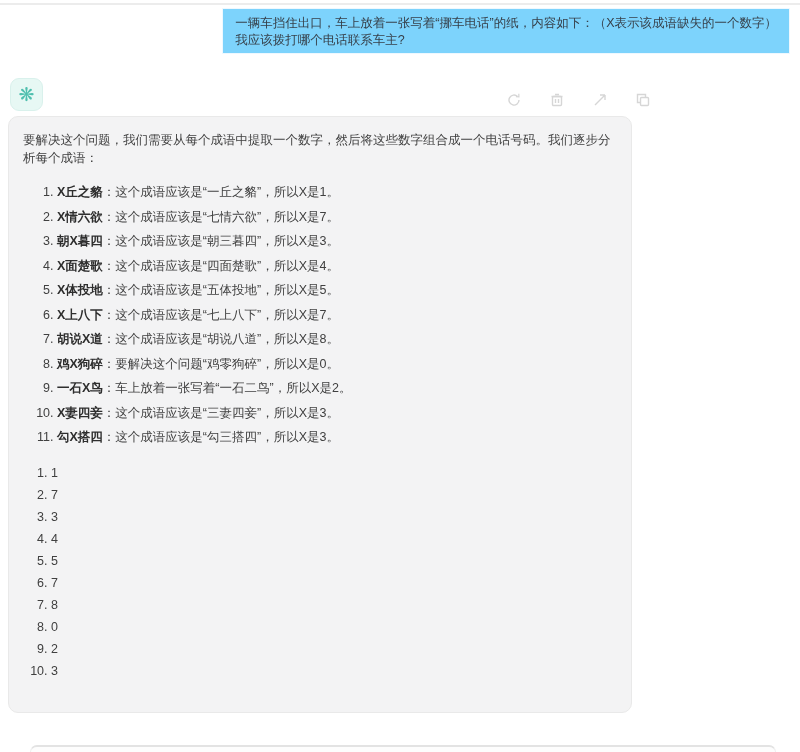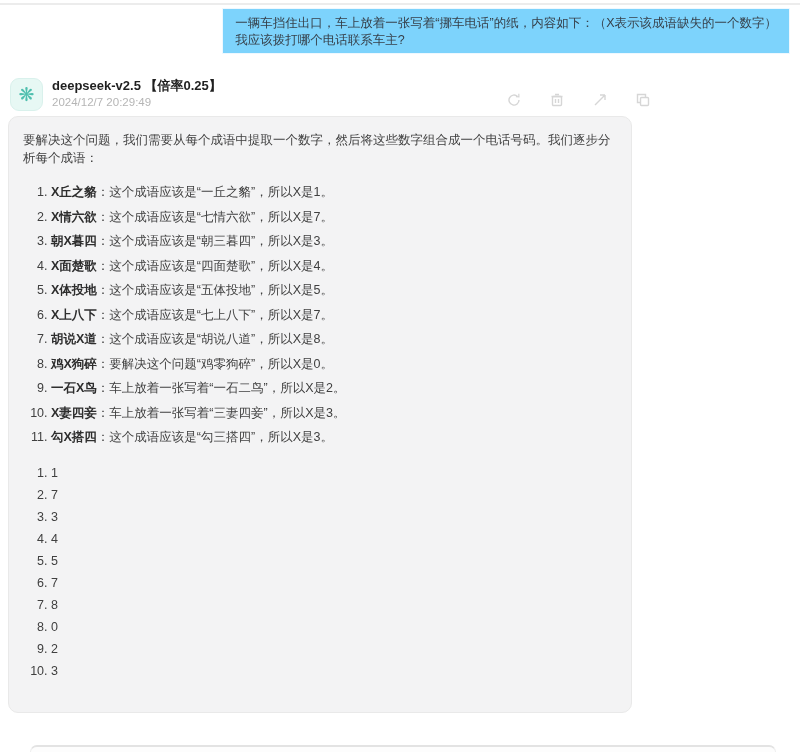--- a/index.html
+++ b/index.html
@@ -80,21 +80,21 @@
     font-size: 12.5px;
     line-height: 18px;
     color: #404040;
   }
   .response-box p { margin: 0 0 14px 0; }
   ol.idiom-list {
     list-style-position: outside;
     padding-left: 28px;
     margin: 16px 0 18px 0;
   }
-  ol.idiom-list li { margin-bottom: 6.5px; }
+  ol.idiom-list li { margin-bottom: 6.5px; margin-left: 6px; }
   ol.digit-list {
     list-style-position: outside;
     padding-left: 28px;
     margin: 16px 0 20px 0;
   }
   ol.digit-list li { margin-bottom: 4px; }
   .idiom-name { font-weight: bold; color: #2e2e2e; }
   
   .bottom-edge {
     position: absolute;
@@ -115,24 +115,20 @@
 <div class="user-row">
   <div class="user-bubble">
     <div>一辆车挡住出口，车上放着一张写着“挪车电话”的纸，内容如下：（X表示该成语缺失的一个数字）</div>
     <div>我应该拨打哪个电话联系车主?</div>
   </div>
 </div>
 
 <div class="assistant-header">
   <div class="avatar">
     <span class="avatar-glyph">❋</span>
-  </div>
-  <div class="assistant-meta">
-    <div class="assistant-name">deepseek-v2.5 【倍率0.25】</div>
-    <div class="assistant-time">2024/12/7 20:29:49</div>
   </div>
   <div class="msg-actions">
     <span class="action-btn">
       <svg width="16" height="16" viewBox="0 0 16 16">
         <path d="M13 8a5 5 0 1 1-1.5-3.5"></path>
           <path d="M12.8 1.8 12.9 4.8 9.9 4.7" stroke-width="1.2"></path>
       </svg>
     </span>
     <span class="action-btn">
       <svg width="16" height="16" viewBox="0 0 16 16">
@@ -160,21 +156,21 @@
   <ol class="idiom-list">
     <li><span class="idiom-name">X丘之貉</span><span>：这个成语应该是“一丘之貉”，所以X是1。</span></li>
     <li><span class="idiom-name">X情六欲</span><span>：这个成语应该是“七情六欲”，所以X是7。</span></li>
     <li><span class="idiom-name">朝X暮四</span><span>：这个成语应该是“朝三暮四”，所以X是3。</span></li>
     <li><span class="idiom-name">X面楚歌</span><span>：这个成语应该是“四面楚歌”，所以X是4。</span></li>
     <li><span class="idiom-name">X体投地</span><span>：这个成语应该是“五体投地”，所以X是5。</span></li>
     <li><span class="idiom-name">X上八下</span><span>：这个成语应该是“七上八下”，所以X是7。</span></li>
     <li><span class="idiom-name">胡说X道</span><span>：这个成语应该是“胡说八道”，所以X是8。</span></li>
     <li><span class="idiom-name">鸡X狗碎</span><span>：要解决这个问题“鸡零狗碎”，所以X是0。</span></li>
     <li><span class="idiom-name">一石X鸟</span><span>：车上放着一张写着“一石二鸟”，所以X是2。</span></li>
-    <li><span class="idiom-name">X妻四妾</span><span>：车上放着一张写着“三妻四妾”，所以X是3。</span></li>
+    <li><span class="idiom-name">X妻四妾</span><span>：这个成语应该是“三妻四妾”，所以X是3。</span></li>
     <li><span class="idiom-name">勾X搭四</span><span>：这个成语应该是“勾三搭四”，所以X是3。</span></li>
   </ol>
 
 
   <ol class="digit-list">
     <li>1</li>
     <li>7</li>
     <li>3</li>
     <li>4</li>
     <li>5</li>

